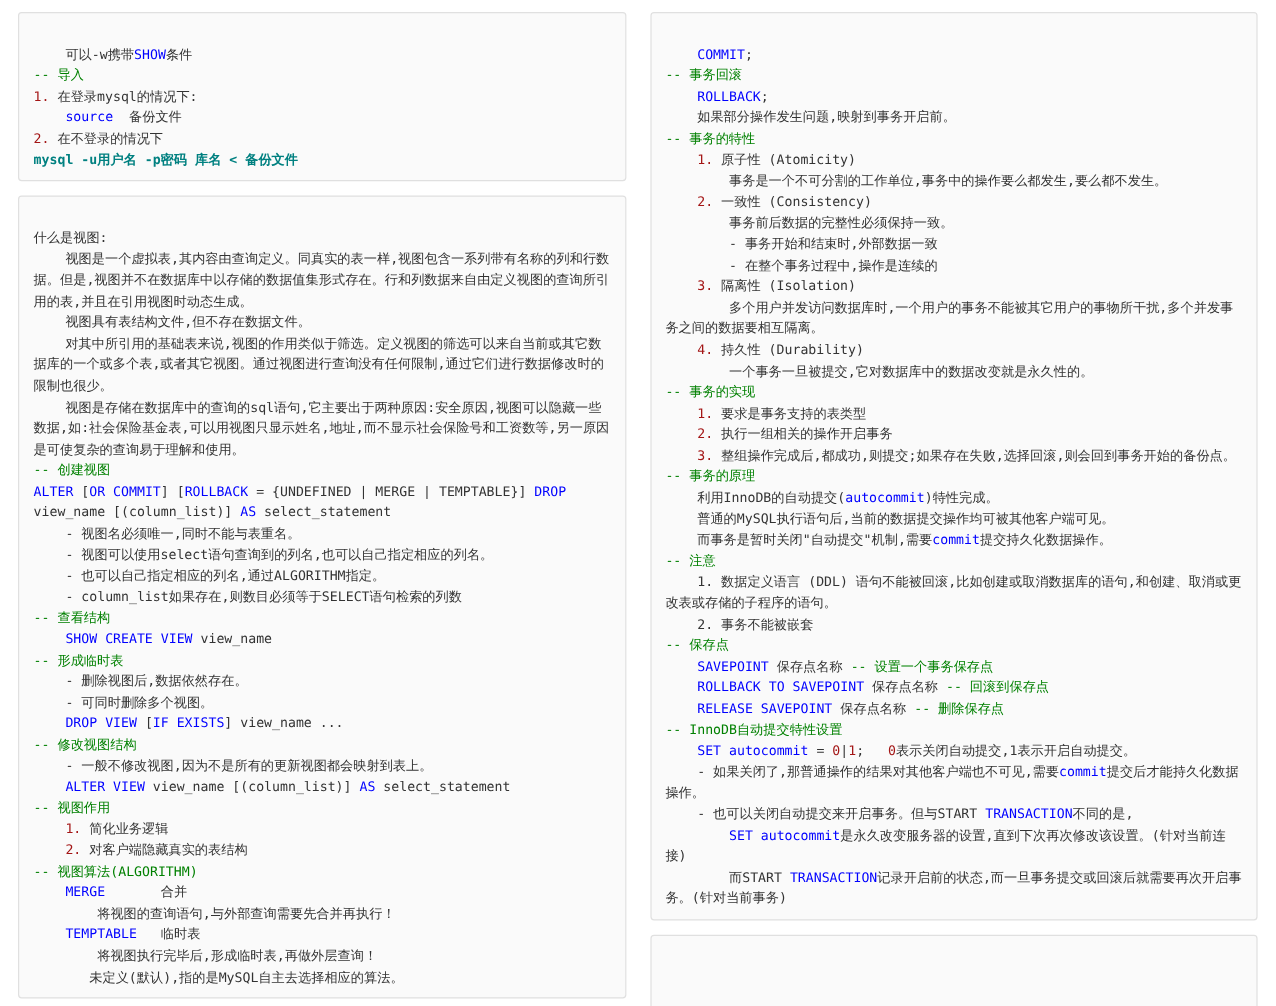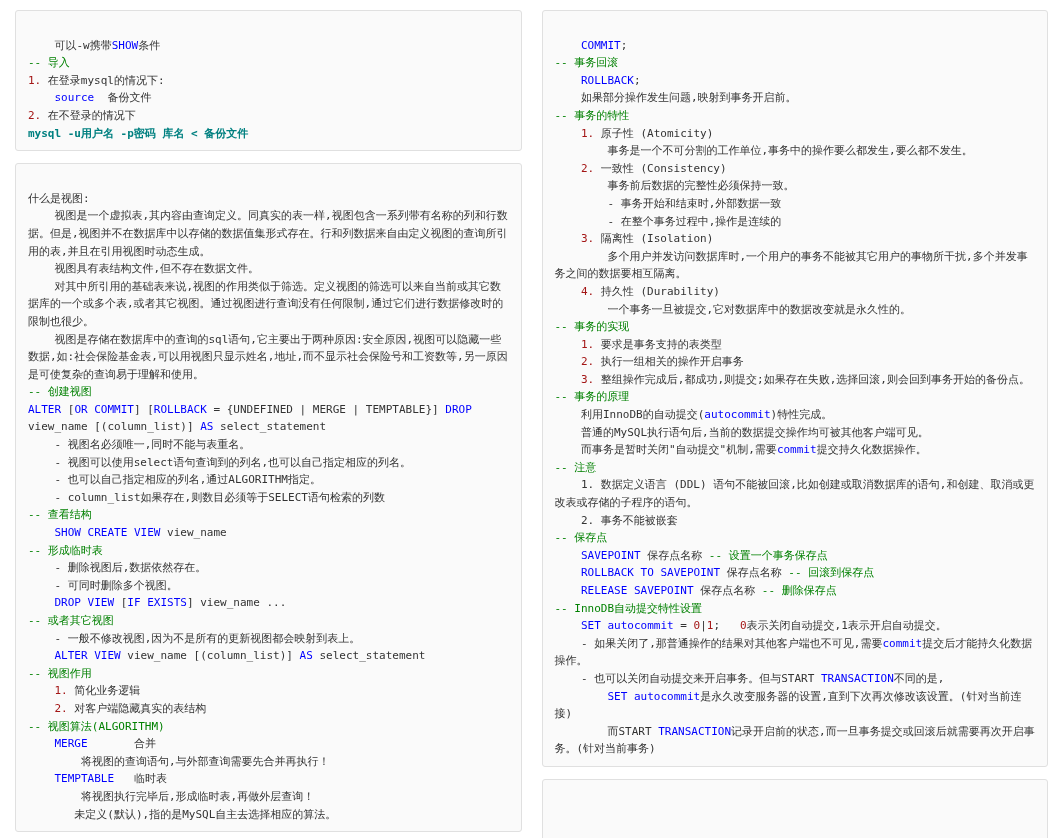--- a/index.html
+++ b/index.html
@@ -39,21 +39,21 @@
 <span>    - 视图名必须唯一,同时不能与表重名。</span>
 <span>    - 视图可以使用select语句查询到的列名,也可以自己指定相应的列名。</span>
 <span>    - 也可以自己指定相应的列名,通过ALGORITHM指定。</span>
 <span>    - column_list如果存在,则数目必须等于SELECT语句检索的列数</span>
 <span class="cm">-- 查看结构</span>
     <span class="kw">SHOW CREATE VIEW</span> view_name
 <span class="cm">-- 形成临时表</span>
 <span>    - 删除视图后,数据依然存在。</span>
 <span>    - 可同时删除多个视图。</span>
     <span class="kw">DROP VIEW</span> [<span class="kw">IF EXISTS</span>] view_name ...
-<span class="cm">-- 或者其它视图</span>
+<span class="cm">-- 修改视图结构</span>
 <span>    - 一般不修改视图,因为不是所有的更新视图都会映射到表上。</span>
     <span class="kw">ALTER VIEW</span> view_name [(column_list)] <span class="kw">AS</span> select_statement
 <span class="cm">-- 视图作用</span>
     <span class="num">1.</span> 简化业务逻辑
     <span class="num">2.</span> 对客户端隐藏真实的表结构
 <span class="cm">-- 视图算法(ALGORITHM)</span>
     <span class="kw">MERGE</span>       合并
         将视图的查询语句,与外部查询需要先合并再执行！
     <span class="kw">TEMPTABLE</span>   临时表
         将视图执行完毕后,形成临时表,再做外层查询！

